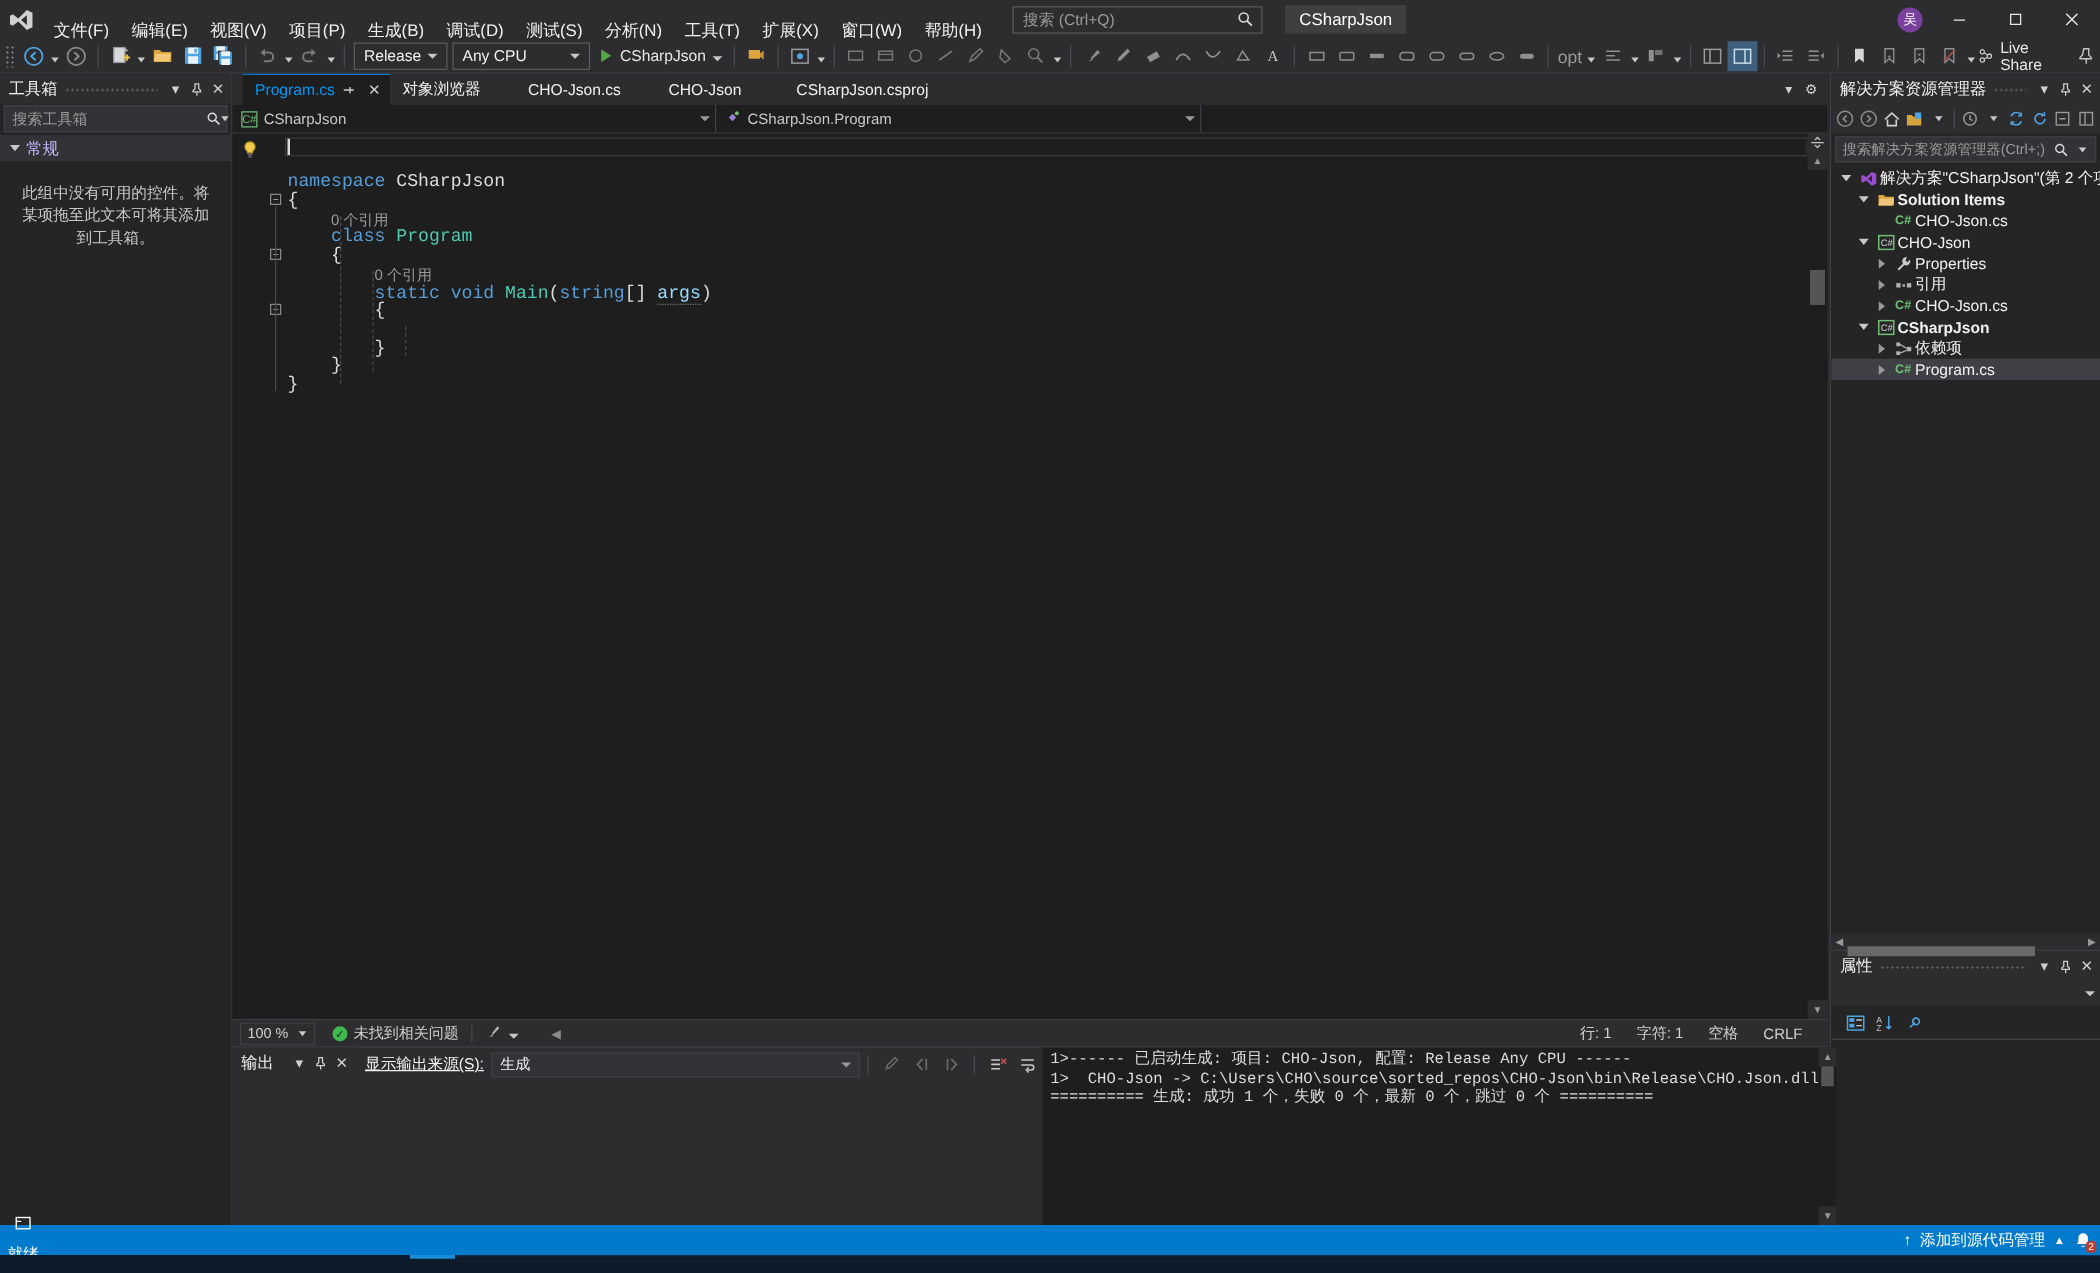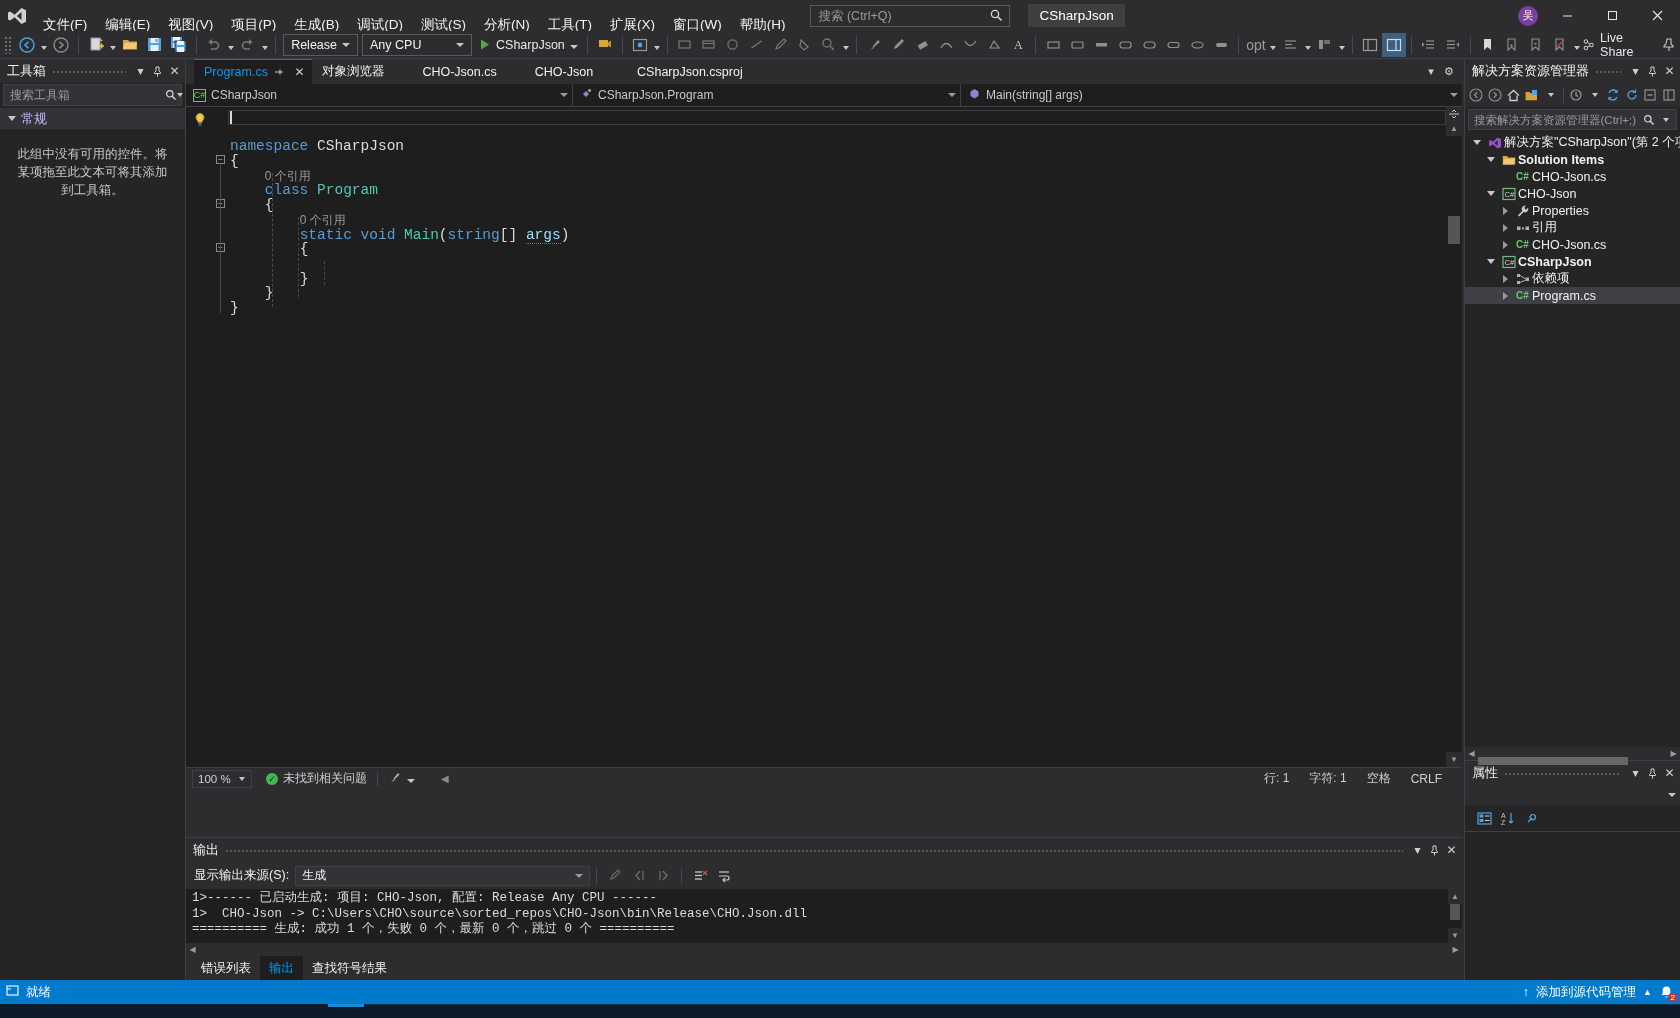--- a/index.html
+++ b/index.html
@@ -200,24 +200,24 @@
   .zoom-combo .cb-arrow:after { content: ""; display: block; border-left: 3.5px solid transparent;
     border-right: 3.5px solid transparent; border-top: 4px solid #c8c8c8; }
   .ok-dot { width: 12px; height: 12px; border-radius: 50%; background: #3fb950;
     color: #1e1e1e; font-size: 9px; display: flex; align-items: center; justify-content: center;
     margin: 0 5px 0 14px; }
   .es-sep { width: 1px; height: 14px; background: #484850; margin: 0 10px; }
   .es-right { margin-left: auto; display: flex; align-items: center; }
   .es-right > span { margin-right: 20px; white-space: nowrap; }
 
   
-  .outpanel { height: 143px; background: #2d2d30; display: flex; flex-direction: column;
-    flex: 0 0 143px; border-top: 1px solid #3f3f46; margin-top: 48px; }
+  .outpanel { height: 143px; background: #2d2d30; display: flex; flex-direction: row;
+    flex: 0 0 143px; border-top: 1px solid #3f3f46; }
   .out-toolbar { height: 27px; display: flex; align-items: center; padding-left: 8px; }
-  .out-label { font-size: 12.5px; color: #f1f1f1; white-space: nowrap; margin-right: 6px; }
+  .out-label { font-size: 12.5px; color: #f1f1f1; white-space: nowrap; margin-right: 6px; text-decoration: underline; }
   .out-combo { width: 295px; height: 20px; background: #333337; border: 1px solid #3f3f46;
     display: flex; align-items: center; padding: 0 2px 0 6px; font-size: 12px; color: #f1f1f1; }
   .out-combo .cb-arrow { margin-left: auto; padding: 0 4px; }
   .out-combo .cb-arrow:after { content: ""; display: block; border-left: 4px solid transparent;
     border-right: 4px solid transparent; border-top: 4px solid #9a9a9a; }
   .out-tb-sep { width: 1px; height: 16px; background: #484850; margin: 0 6px; }
   .out-ico { width: 24px; height: 22px; display: flex; align-items: center; justify-content: center; }
   .out-body { flex: 1; background: #1e1e1e; margin: 0 0 0 0; position: relative; display: flex; min-height: 0; }
   .out-text { flex: 1; font-family: "Liberation Mono", "DejaVu Sans Mono", monospace;
     font-size: 12.5px; line-height: 15.5px; color: #dcdcdc; padding: 2px 0 0 6px; overflow: hidden;
@@ -258,21 +258,21 @@
     background: #252526; border-bottom: 1px solid #3f3f46; }
   .props-ico { width: 22px; height: 22px; display: flex; align-items: center; justify-content: center; }
   .props-body { flex: 1; background: #252526; }
 
   
   .vgap { width: 2px; background: #2d2d30; }
 
   
   .statusbar { height: 24px; background: #007acc; display: flex; align-items: center;
     color: #fff; font-size: 12.5px; flex: 0 0 24px; padding: 0 6px; }
-  .sb-left { display: flex; align-items: center; gap: 7px; }
+  .sb-left { display: flex; align-items: center; gap: 7px; flex-direction: column; }
   .sb-right { margin-left: auto; display: flex; align-items: center; gap: 7px; }
   .sb-badge { position: relative; display: flex; align-items: center; }
   .sb-count { position: absolute; right: -3px; bottom: -2px; background: #c0392b; color: #fff;
     font-size: 8px; border-radius: 2px; padding: 0 2px; }
   .taskbar { height: 14px; background: #0d1b2a; flex: 0 0 14px; position: relative; }
   .tb-accent { position: absolute; left: 328px; top: 0; width: 36px; height: 3px; background: #1b8cd8; }
   .tb-line { position: absolute; left: 366px; right: 0; top: 0; height: 1px; background: #16324a; }
 </style>
 </head>
 <body>
@@ -710,29 +710,20 @@
           <span class="nv-arrow"></span>
         </div>
         <div class="navcell c2">
           <span>
             <svg width="13" height="13" viewBox="0 0 13 13">
                 <path d="M3 7 l3 -3 3 3 -3 3 z" fill="#9a7fd0"></path>
                 <circle cx="9.5" cy="3.5" r="1.6" fill="#6fbf73"></circle>
               </svg>
           </span>
           <span class="nv-label">CSharpJson.Program</span>
-          <span class="nv-arrow"></span>
-        </div>
-        <div class="navcell c3">
-          <span>
-            <svg width="13" height="13" viewBox="0 0 13 13">
-                <path d="M6.5 2 L10.5 4.5 v4.5 L6.5 11.5 L2.5 9 V4.5 z" fill="#9a7fd0"></path>
-              </svg>
-          </span>
-          <span class="nv-label">Main(string[] args)</span>
           <span class="nv-arrow"></span>
         </div>
       </div>
 
       <div class="editor-wrap">
         <div class="glyph-margin">
           <div class="bulb">
             <svg width="16" height="16" viewBox="0 0 16 16">
               <path d="M8 1.5 a4 4 0 0 1 2.6 7 c-.5.5-.7 1-.7 1.7 h-3.8 c0-.7-.2-1.2-.7-1.7 A4 4 0 0 1 8 1.5z" fill="#f2c94c" stroke="#b89a2e"></path>
               <rect x="6.2" y="11" width="3.6" height="1.3" fill="#6a6a6a"></rect>

